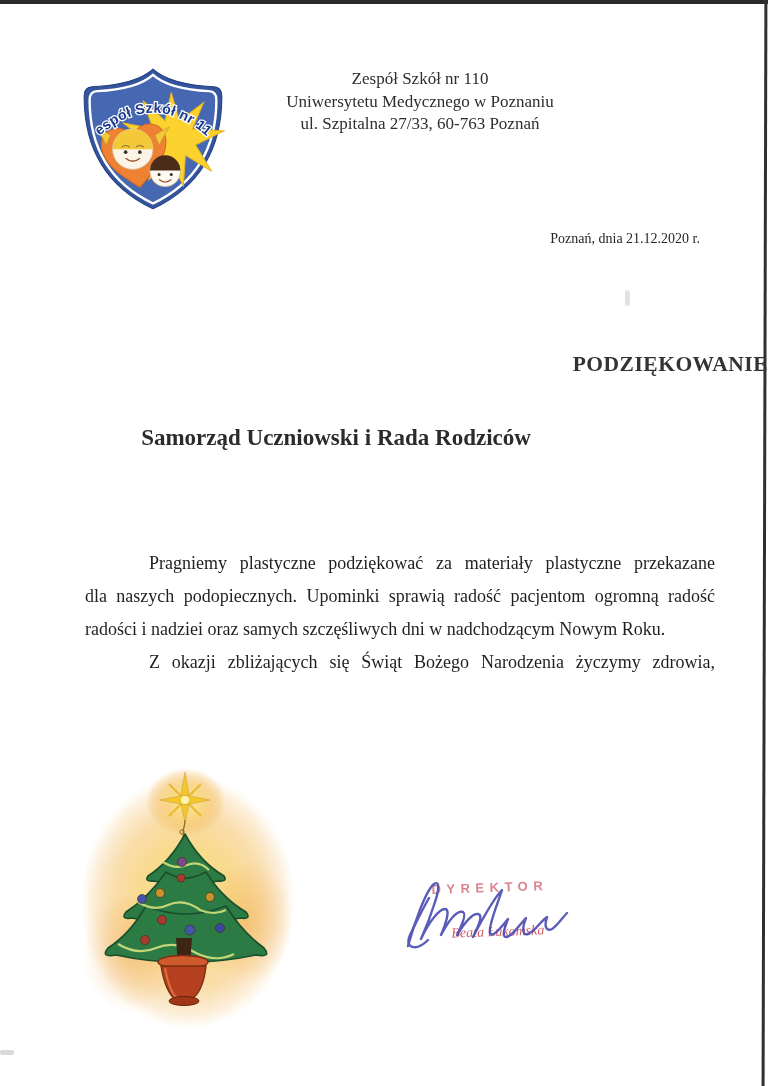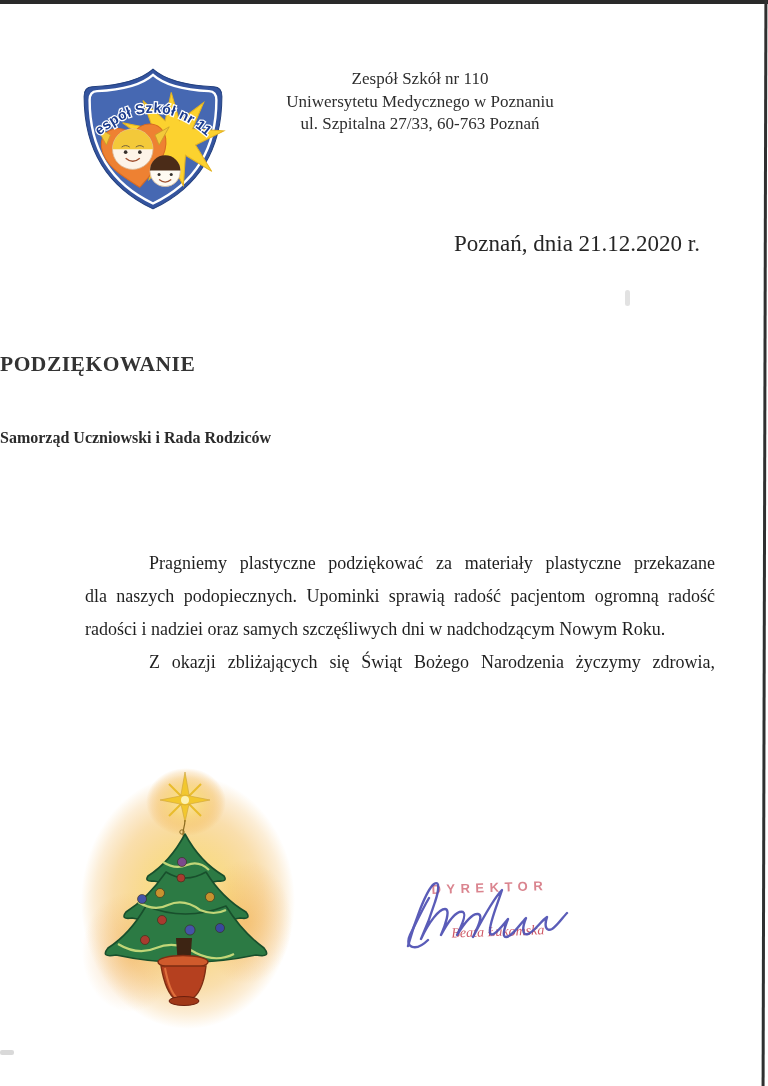--- a/index.html
+++ b/index.html
@@ -17,30 +17,30 @@
   .edge-right{top:0;right:2px;width:3px;height:1086px;background:#303030;transform:rotate(0.15deg);}
   .speck-bl{left:0;top:1050px;width:14px;height:5px;background:#b9b9b9;opacity:.55;border-radius:2px;}
   .smudge{left:625px;top:290px;width:5px;height:16px;background:#c6c6c6;opacity:.5;border-radius:3px;}
   
   .logo{left:76px;top:64px;width:154px;height:150px;}
   .hdr-address{
     left:240px;top:68px;width:360px;
     text-align:center;font-size:17px;line-height:22.5px;color:#2e2e2e;
   }
   .dateline{
-    top:231px;right:68px;font-size:23px;color:#262626;
+    top:231px;right:68px;font-size:14px;color:#262626;
   }
   
   .title{
-    left:0;top:352px;width:768px;text-align:left;
+    left:0;top:352px;width:768px;text-align:right;
     font-size:21.5px;font-weight:bold;letter-spacing:.5px;color:#333;
   }
   .recipient{
-    left:0;top:420px;width:672px;
-    font-size:16px;font-weight:bold;line-height:36px;color:#2b2b2b;
+    left:0;top:420px;width:672px;text-align:center;
+    font-size:23px;font-weight:bold;line-height:36px;color:#2b2b2b;
   }
   
   .body{
     left:85px;top:547px;width:630px;
     font-size:18px;color:#1f1f1f;
   }
   .bline{line-height:33px;text-align:justify;text-align-last:left;}
   .bline.just{text-align-last:justify;}
   .bline.indent{padding-left:64px;}
   

